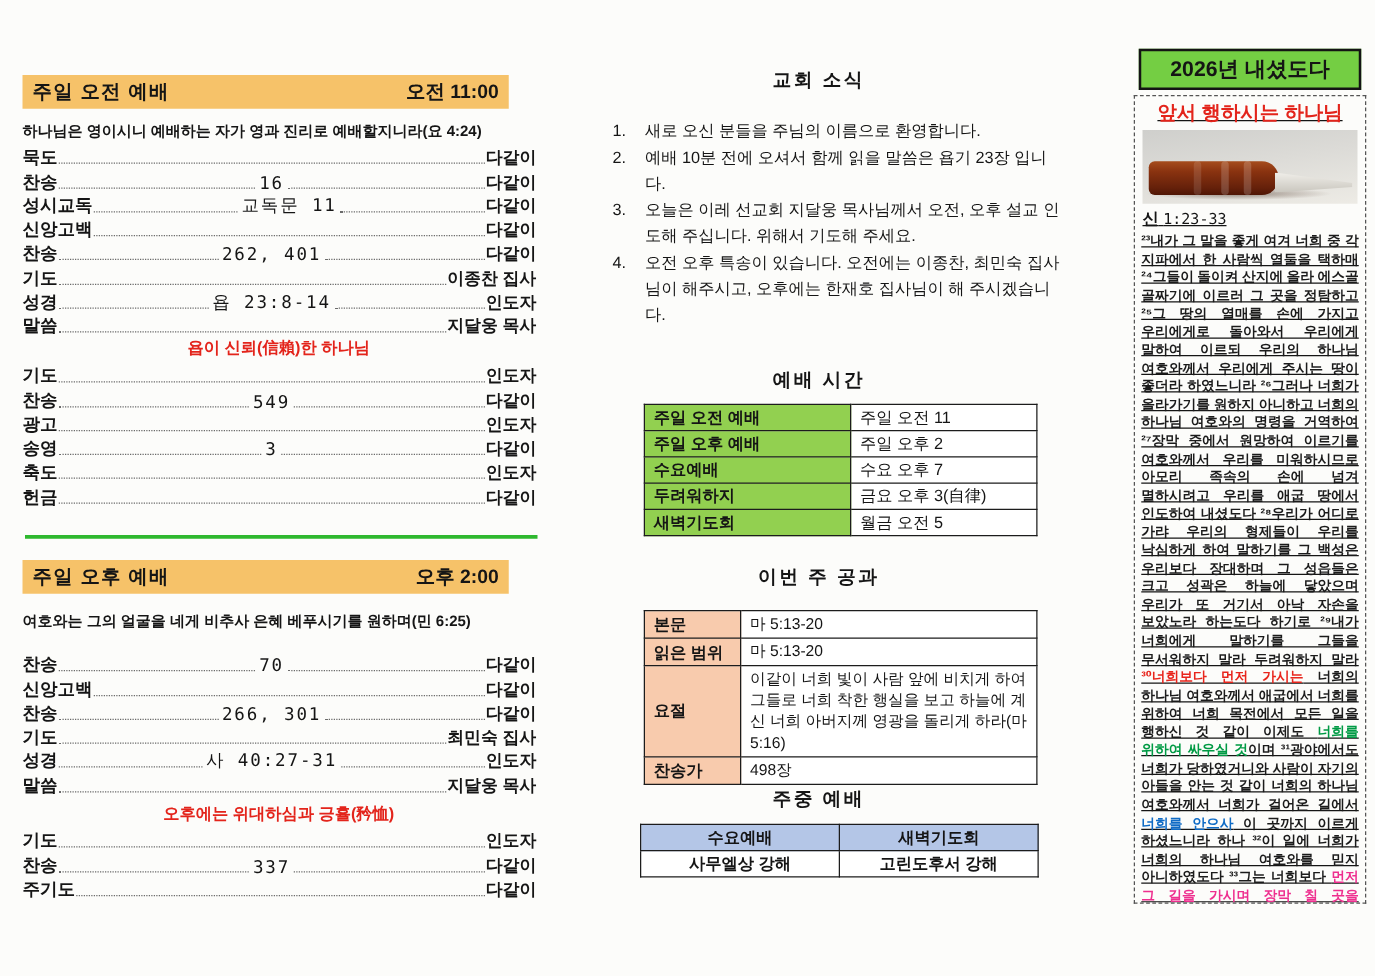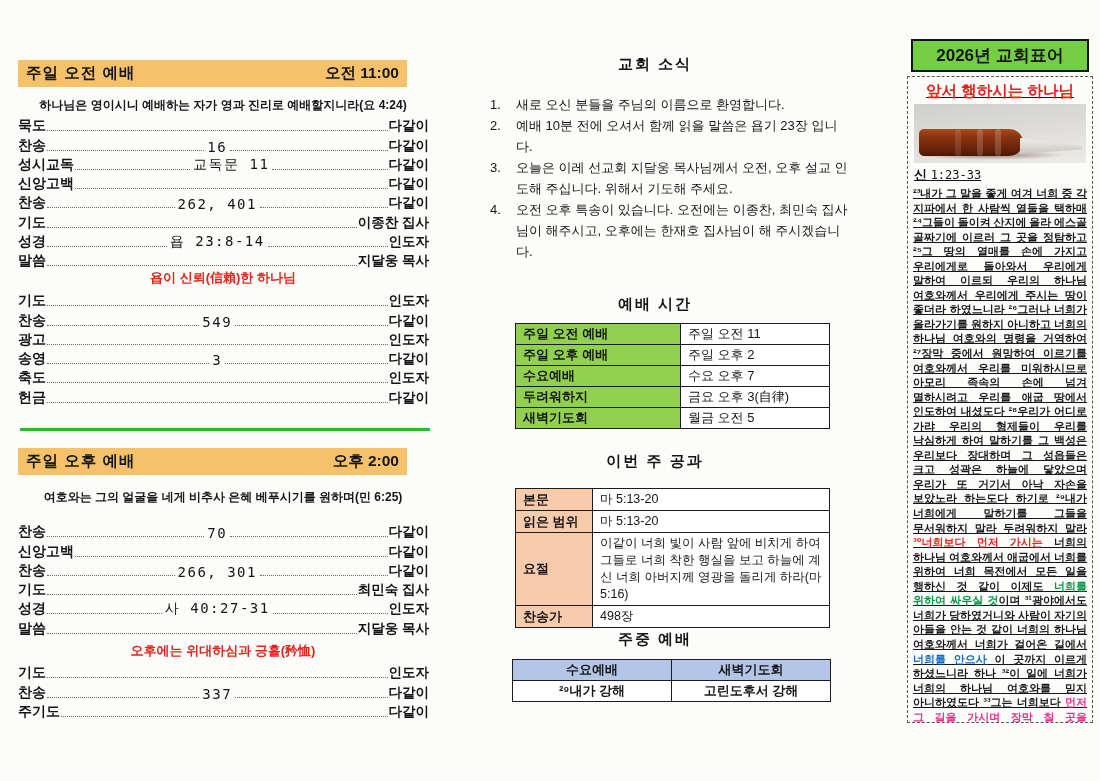--- a/index.html
+++ b/index.html
@@ -3,21 +3,21 @@
 <meta charset="utf-8">
 <style>
   html,body{margin:0;padding:0;background:#e8e8e6;}
   #page{position:relative;width:1100px;height:781px;background:#fcfcfa;overflow:hidden;
         font-family:"Liberation Sans","DejaVu Sans",sans-serif;color:#151515;}
   
   .hbar{position:absolute;left:18px;width:389px;height:27px;background:#f6c269;
         display:flex;justify-content:space-between;align-items:center;padding:0 8px;box-sizing:border-box;}
   .hbar .ht{font-weight:bold;font-size:15.5px;letter-spacing:1px;}
   .hbar .hm{font-weight:bold;font-size:15.5px;}
-  .verse{position:absolute;left:18px;width:410px;text-align:center;font-weight:bold;font-size:12px;}
+  .verse{position:absolute;left:18px;width:410px;text-align:left;font-weight:bold;font-size:12px;}
   .ol{position:absolute;left:18px;width:411px;}
   .ol-row{display:flex;align-items:flex-end;height:19.3px;}
   .ol-label{font-weight:bold;font-size:14px;white-space:nowrap;}
   .ol-who{font-weight:bold;font-size:13.5px;white-space:nowrap;}
   .ol-val{font-family:"DejaVu Sans Mono","Liberation Mono",monospace;font-size:14px;
           letter-spacing:1.5px;white-space:nowrap;padding:0 2px;}
   .ol-fill{flex:1;border-bottom:1.7px dotted #6a6a6a;margin:0 1px 4px 1px;height:1px;}
   .sermon{position:absolute;left:18px;width:410px;text-align:center;font-weight:bold;
           font-size:13px;color:#e3241b;}
   #divider{position:absolute;left:20px;top:428px;width:410px;height:3px;background:#2eb82e;}
@@ -296,26 +296,26 @@
       </div>
     </div>
 
   <div class="mid-title" style="top:630px;">주중 예배</div>
   <div id="midweek-table" class="kv-table">
     <div class="kv-tr">
       <div class="kv-th">수요예배</div>
       <div class="kv-th">새벽기도회</div>
     </div>
     <div class="kv-tr">
-      <div class="kv-td">²⁹내가 강해</div>
+      <div class="kv-td">사무엘상 강해</div>
       <div class="kv-td">고린도후서 강해</div>
     </div>
   </div>
 
-  <div id="motto-box">2026년 교회표어</div>
+  <div id="motto-box">2026년 내셨도다</div>
   <div id="scripture-box">
     <div id="motto-title">앞서 행하시는 하나님</div>
     <div id="photo">
       <div id="book-shadow"></div>
       <div id="book"></div>
       <div id="pages"></div>
     </div>
     <div id="ref-line">
       <span id="ref-book">신</span>
       <span id="ref-range">1:23-33</span>

